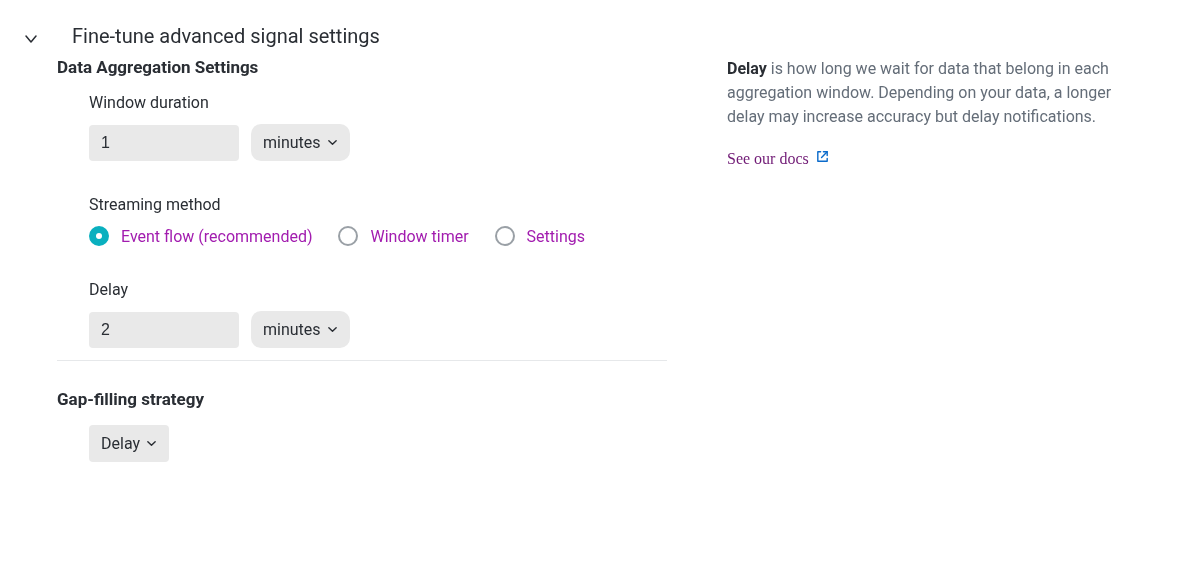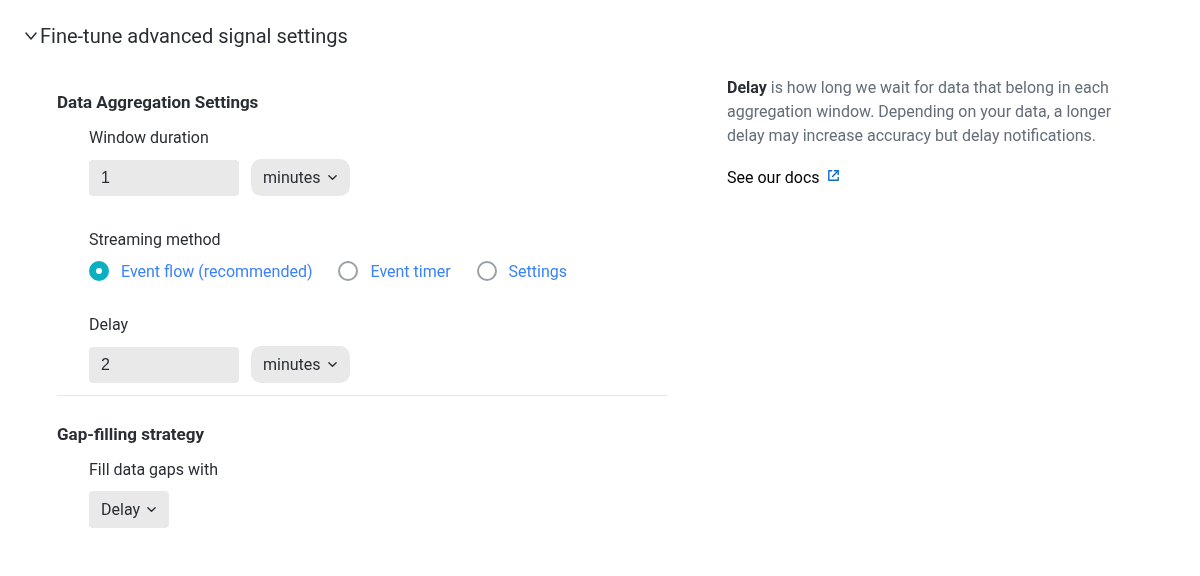--- a/index.html
+++ b/index.html
@@ -7,23 +7,23 @@
     margin: 0;
     padding: 24px 14px;
     font-family: -apple-system, BlinkMacSystemFont, "Segoe UI", Roboto, Helvetica, Arial, sans-serif;
     font-size: 16px;
     color: #2a2e34;
     background: #fff;
     width: 1200px;
   }
   .header-row {
     display: flex;
-    align-items: center;
-    gap: 0;
-    margin-bottom: 28px;
+    align-items: flex-end;
+    gap: 32px;
+    margin-bottom: 9px;
   }
   .header-title {
     font-size: 20px;
     font-weight: 400;
     color: #2a2e34;
   }
   .chevron {
     display: inline-block;
     width: 18px;
     height: 18px;
@@ -41,21 +41,21 @@
   .right-col {
     flex: 0 0 400px;
     font-size: 16px;
     line-height: 1.5;
     color: #646d78;
   }
   .section-title {
     font-size: 17px;
     font-weight: 700;
     color: #2a2e34;
-    margin: 16px 0 16px 0;
+    margin: 0 0 16px 0;
   }
   .inner-group {
     padding-left: 32px;
     margin-bottom: 34px;
   }
   .field-label {
     font-size: 16px;
     color: #2a2e34;
     margin-bottom: 12px;
   }
@@ -112,43 +112,44 @@
   }
   .radio.selected::after {
     content: "";
     width: 6px;
     height: 6px;
     border-radius: 50%;
     background: #fff;
   }
   .radio-label {
     font-size: 16px;
-    color: #3b82f6;
+    color: #a21caf;
     margin-right: 14px;
   }
   .divider {
     border: none;
     border-top: 1px solid #e6e8ea;
     margin: 12px 0 28px 0;
   }
   .right-col p {
     margin: 0 0 18px 0;
   }
   .right-col b {
     color: #2a2e34;
     font-weight: 700;
   }
   .docs-link {
-    color: #000000;
+    color: #701a75;
     font-size: 16px;
     text-decoration: none;
     display: inline-flex;
     align-items: center;
     gap: 6px;
     cursor: pointer;
+    font-family: Liberation Serif, serif;
   }
   .ext-icon { display: inline-block; }
 </style>
 </head>
 <body>
 
 <div class="header-row">
   <span class="chevron">
     <svg width="18" height="18" viewBox="0 0 18 18">
         <path d="M4 6 L9 12 L14 6" fill="none" stroke="#2a2e34" stroke-width="1.5" stroke-linecap="round" stroke-linejoin="round"></path>
@@ -177,21 +178,21 @@
       </div>
     </div>
 
     <div class="inner-group">
       <div class="field-label">Streaming method</div>
       <div class="radio-row">
         <span class="radio selected"></span>
         <span class="radio-label">Event flow (recommended)</span>
 
         <span class="radio"></span>
-        <span class="radio-label">Event timer</span>
+        <span class="radio-label">Window timer</span>
 
         <span class="radio"></span>
         <span class="radio-label">Settings</span>
       </div>
     </div>
 
     <div class="inner-group" style="margin-bottom:12px;">
       <div class="field-label">Delay</div>
       <div class="input-row">
         <input class="num-input" value="2" style="">
@@ -204,21 +205,20 @@
           </span>
         </div>
       </div>
     </div>
 
     <hr class="divider">
 
     <div class="section-title">Gap-filling strategy</div>
 
     <div class="inner-group">
-      <div class="field-label">Fill data gaps with</div>
       <div class="dropdown">
         <span>Delay</span>
         <span class="caret-down">
           <svg width="11" height="11" viewBox="0 0 12 12">
               <path d="M2 4 L6 8 L10 4" fill="none" stroke="#2a2e34" stroke-width="1.5" stroke-linecap="round" stroke-linejoin="round"></path>
             </svg>
         </span>
       </div>
     </div>
 

